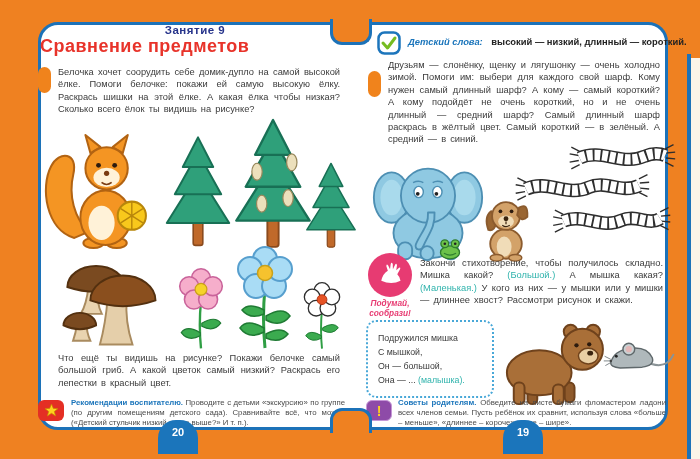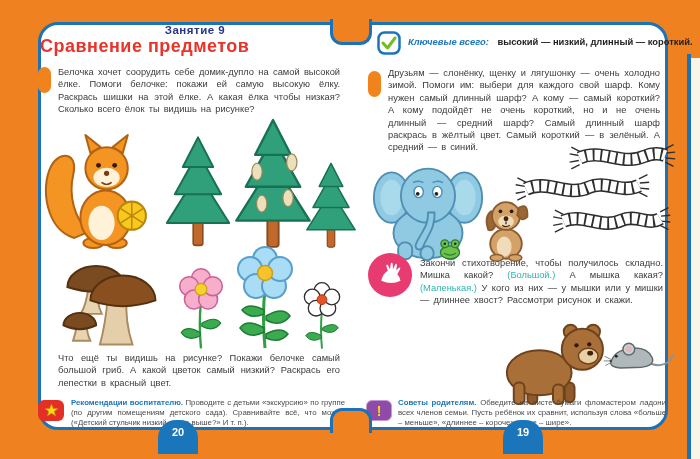--- a/index.html
+++ b/index.html
@@ -204,26 +204,26 @@
     </p>
   </div>
 
   <div class="abs page page-right">
 
     <svg class="abs check-icon" viewBox="0 0 24 24">
       <rect x="1.5" y="1.5" width="21" height="21" rx="6" fill="#fff" stroke="#1C75BC" stroke-width="2.5"></rect>
       <path d="M6 12 L10.5 17 L18 7" stroke="#76BC21" stroke-width="3" fill="none" stroke-linecap="round" stroke-linejoin="round"></path>
     </svg>
     <div class="abs kw-line">
-      <span class="kw-label">Ключевые всего:</span>
+      <span class="kw-label">Детский слова:</span>
       <span class="kw-text">высокий — низкий,  длинный — короткий.</span>
     </div>
 
     <div class="abs bullet-pill" style="left:16px; top:49px;"></div>
-    <div class="abs para" style="left:36px; top:45px; width:272px;">Друзьям — слонёнку, щенку и лягушонку — очень холодно зимой. Помоги им: выбери для каждого свой шарф. Кому нужен самый длинный шарф? А кому — самый короткий? А кому подойдёт не очень короткий, но и не очень длинный — средний шарф? Самый длинный шарф раскрась в жёлтый цвет. Самый короткий — в зелёный. А средний — в синий.</div>
+    <div class="abs para" style="left:36px; top:37px; width:272px;">Друзьям — слонёнку, щенку и лягушонку — очень холодно зимой. Помоги им: выбери для каждого свой шарф. Кому нужен самый длинный шарф? А кому — самый короткий? А кому подойдёт не очень короткий, но и не очень длинный — средний шарф? Самый длинный шарф раскрась в жёлтый цвет. Самый короткий — в зелёный. А средний — в синий.</div>
 
     <svg class="abs" style="left:20px; top:128px;" width="112" height="112" viewBox="0 0 120 118">
       <g fill="#8FC9E2" stroke="#4D8FB3" stroke-width="2" stroke-linejoin="round">
         <ellipse cx="21" cy="50" rx="19" ry="27"></ellipse>
         <ellipse cx="99" cy="50" rx="19" ry="27"></ellipse>
       </g>
       <ellipse cx="21" cy="50" rx="12" ry="19" fill="#A9DAEC"></ellipse>
       <ellipse cx="99" cy="50" rx="12" ry="19" fill="#A9DAEC"></ellipse>
       <g fill="#8FC9E2" stroke="#4D8FB3" stroke-width="2" stroke-linejoin="round">
         <ellipse cx="60" cy="88" rx="37" ry="27"></ellipse>
@@ -278,25 +278,35 @@
       <path d="M13 10 l-10 -5 M12 15 l-11 -2 M12 21 l-11 2 M13 26 l-10 5 M128 7 l10 -5 M129 12 l11 -1 M129 18 l11 1 M128 23 l10 5" stroke="#2e2e2e" stroke-width="1.6" fill="none"></path>
       <path d="M13 18 C 36 8 58 28 82 17 C 100 9 114 24 128 15" fill="none" stroke="#2e2e2e" stroke-width="16"></path>
       <path d="M13 18 C 36 8 58 28 82 17 C 100 9 114 24 128 15" fill="none" stroke="#fff" stroke-width="12.5" stroke-dasharray="7 2.2"></path>
     </svg>
 
     <div class="abs think-circle">
       <svg width="32" height="32" viewBox="0 0 44 44">
         <path d="M10 30 Q12 20 19 16 L17 10 Q17 6 19.5 9 L22 14 L23 7 Q24 3.5 25.8 7 L26 14 L29 8 Q30.6 5 31.6 8.6 L30.6 15.5 L34.5 12 Q37 10.5 35.8 14 L32 21 Q36 25 36.5 30 Q24 36 10 30 Z" fill="#fff"></path>
       </svg>
     </div>
+    <div class="abs think-caption">
+      <span>Подумай,</span><br>
+      <span>сообрази!</span>
+    </div>
 
     <div class="abs para" style="left:68px; top:235px; width:243px;">
       <span>Закончи стихотворение, чтобы получилось складно. Мишка какой? </span><span class="answer">(Большой.)</span><span> А мышка какая? </span><span class="answer">(Маленькая.)</span><span> У кого из них — у мышки или у мишки — длиннее хвост? Рассмотри рисунок и скажи.</span>
     </div>
 
+    <div class="abs poem-box">
+      <span>Подружился мишка</span><br>
+      <span>С мышкой,</span><br>
+      <span>Он — большой,</span><br>
+      <span>Она — ... </span><span class="answer">(малышка).</span>
+    </div>
 
     <svg class="abs" style="left:140px; top:290px;" width="118" height="98" viewBox="0 0 120 100">
       <g fill="#8F5A2B" stroke="#6F421C" stroke-width="2">
         <rect x="36" y="76" width="10" height="18" rx="5"></rect>
         <rect x="74" y="72" width="10" height="20" rx="5"></rect>
       </g>
       <g fill="#A96F38" stroke="#6F421C" stroke-width="2">
         <ellipse cx="48" cy="62" rx="33" ry="23"></ellipse>
         <rect x="22" y="72" width="11" height="22" rx="5"></rect>
         <rect x="62" y="74" width="11" height="20" rx="5"></rect>

